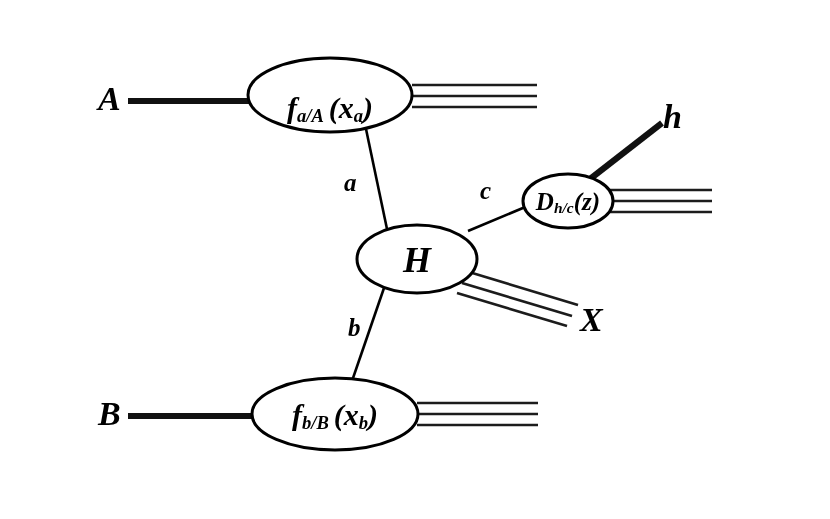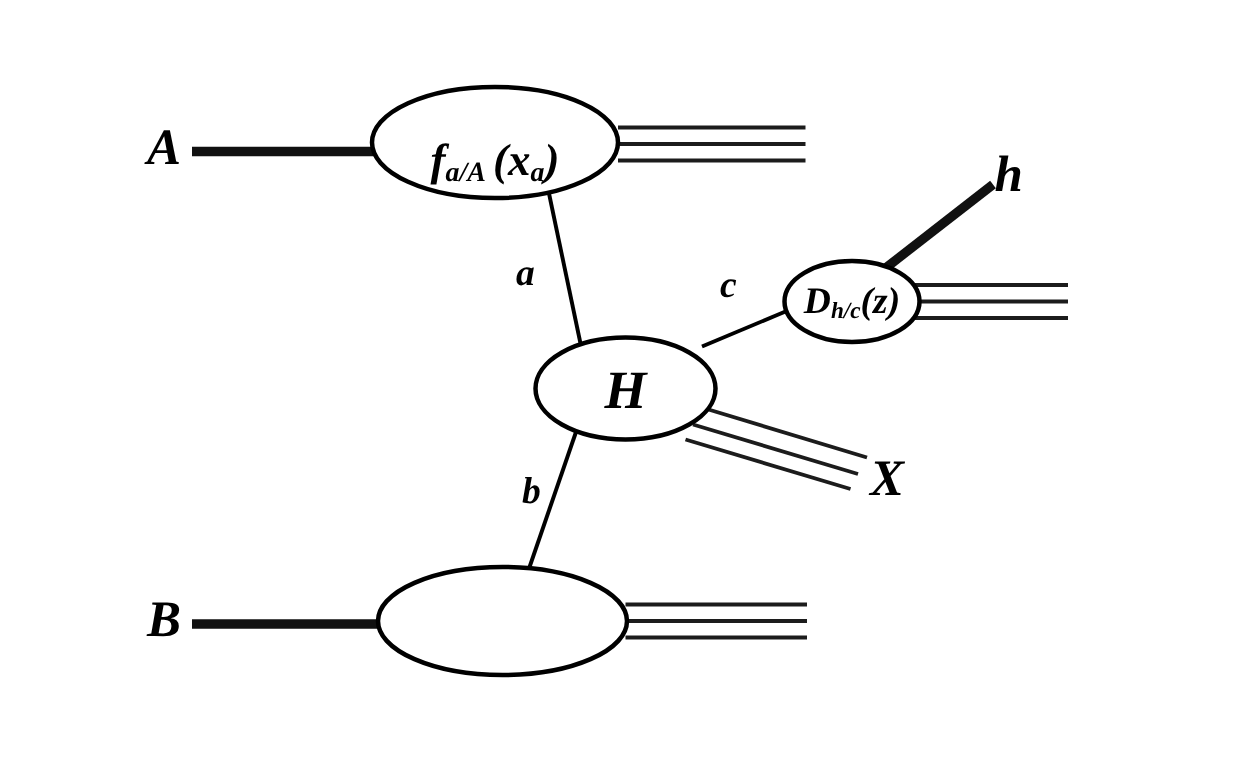--- a/index.html
+++ b/index.html
@@ -138,20 +138,21 @@
     <line class="hadron-line" x1="590" y1="179" x2="662" y2="123"></line>
 
     <ellipse class="blob-shape" cx="330" cy="95" rx="82" ry="37"></ellipse>
     <ellipse class="blob-shape" cx="335" cy="414" rx="83" ry="36"></ellipse>
     <ellipse class="blob-shape" cx="417" cy="259" rx="60" ry="34"></ellipse>
     <ellipse class="blob-shape" cx="568" cy="201" rx="45" ry="27"></ellipse>
 
   </svg>
 
   <div class="blob-label f-label" id="pdfa-label" style="left: 330px; top: 97px; margin-top: 12px;"><i>f</i><span class="sub">a/A</span><span class="gap"></span><i>(x</i><span class="sub">a</span><i>)</i></div>
+  <div class="blob-label f-label" id="pdfb-label" style="left: 335px; top: 416px;"><i>f</i><span class="sub">b/B</span><span class="gap"></span><i>(x</i><span class="sub">b</span><i>)</i></div>
   <div class="blob-label h-label" id="hard-label" style="left: 417px; top: 260px;">H</div>
   <div class="blob-label d-label" id="frag-label" style="left: 568px; top: 202px;"><i>D</i><span class="sub">h/c</span><i>(z)</i></div>
 
   <div class="lbl lbl-big" id="lbl-A" style="left: 98px; top: 82px;">A</div>
   <div class="lbl lbl-big" id="lbl-B" style="left: 98px; top: 397px;">B</div>
   <div class="lbl lbl-mid" id="lbl-a" style="left: 344px; top: 170px;">a</div>
   <div class="lbl lbl-mid" id="lbl-b" style="left: 348px; top: 315px;">b</div>
   <div class="lbl lbl-mid" id="lbl-c" style="left: 480px; top: 178px;">c</div>
   <div class="lbl lbl-big" id="lbl-h" style="left: 663px; top: 100px;">h</div>
   <div class="lbl lbl-big" id="lbl-X" style="left: 580px; top: 303px;">X</div>

